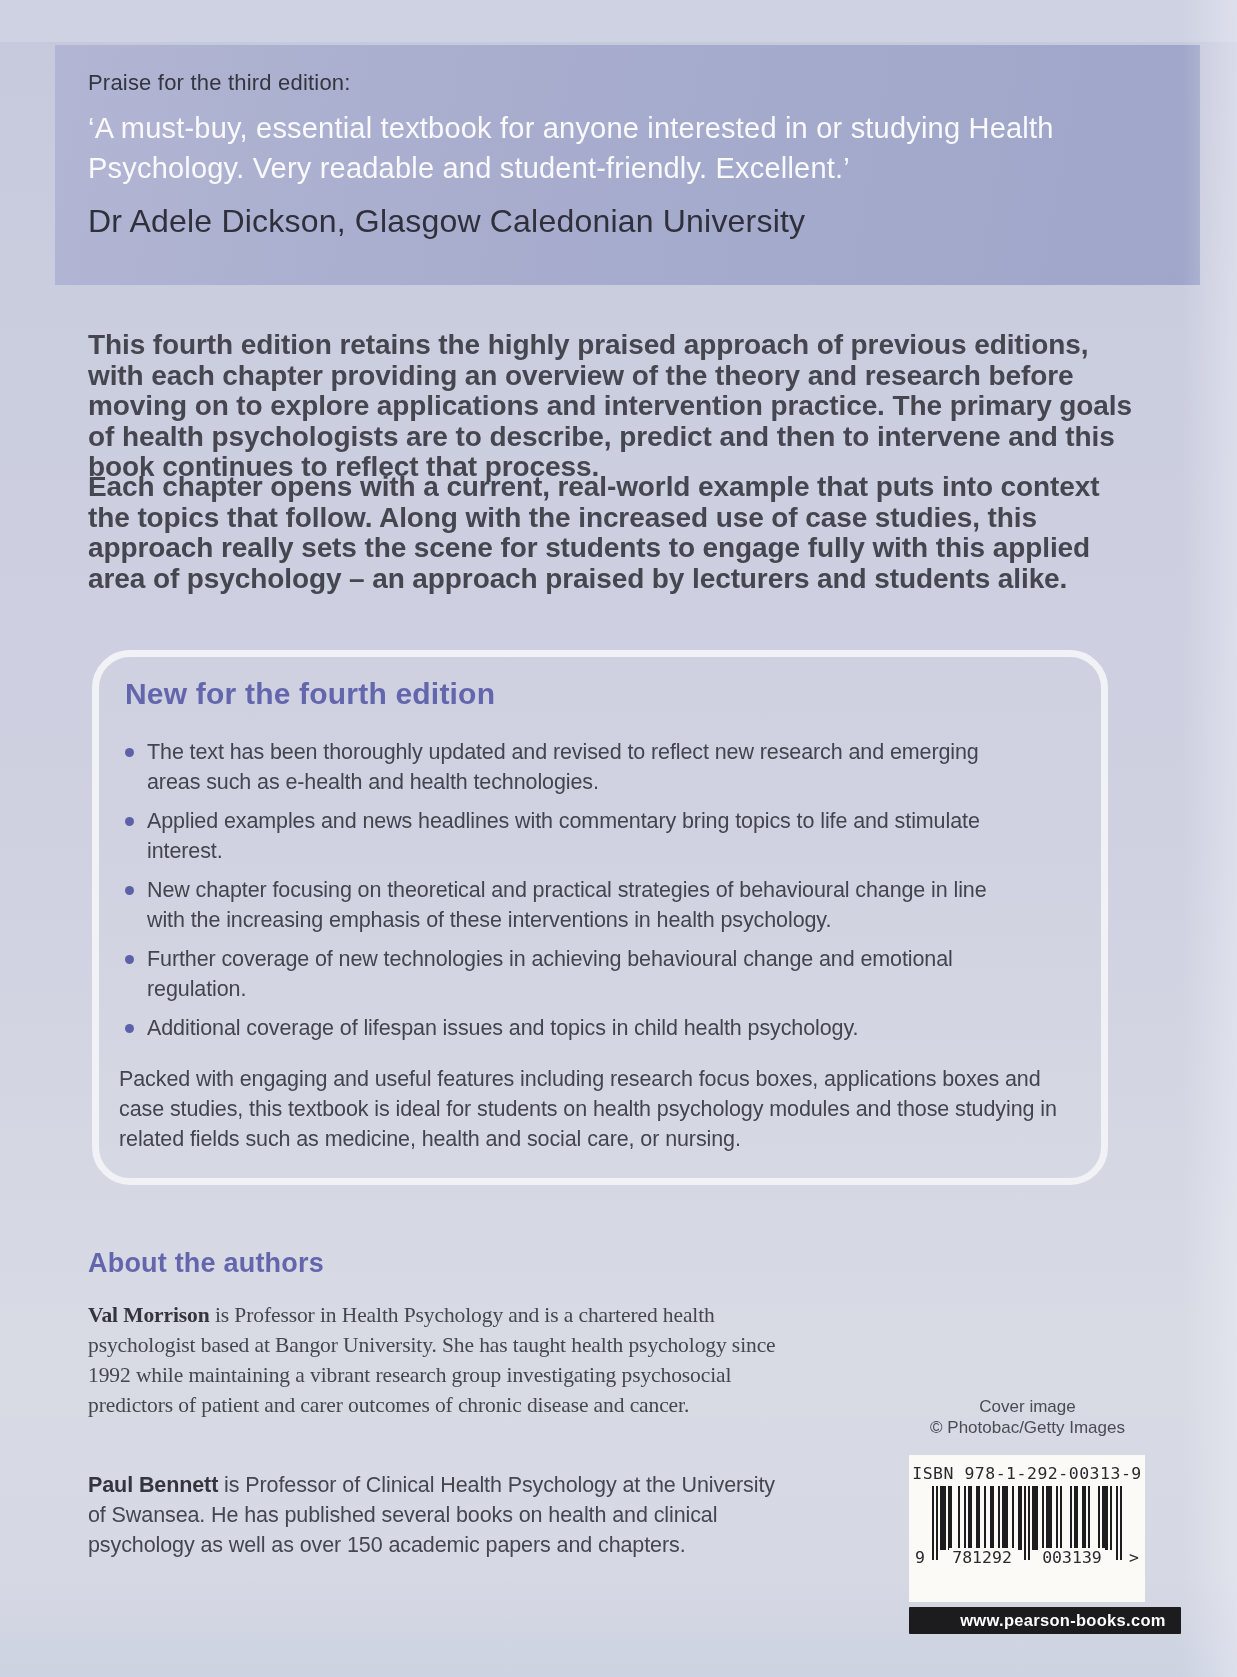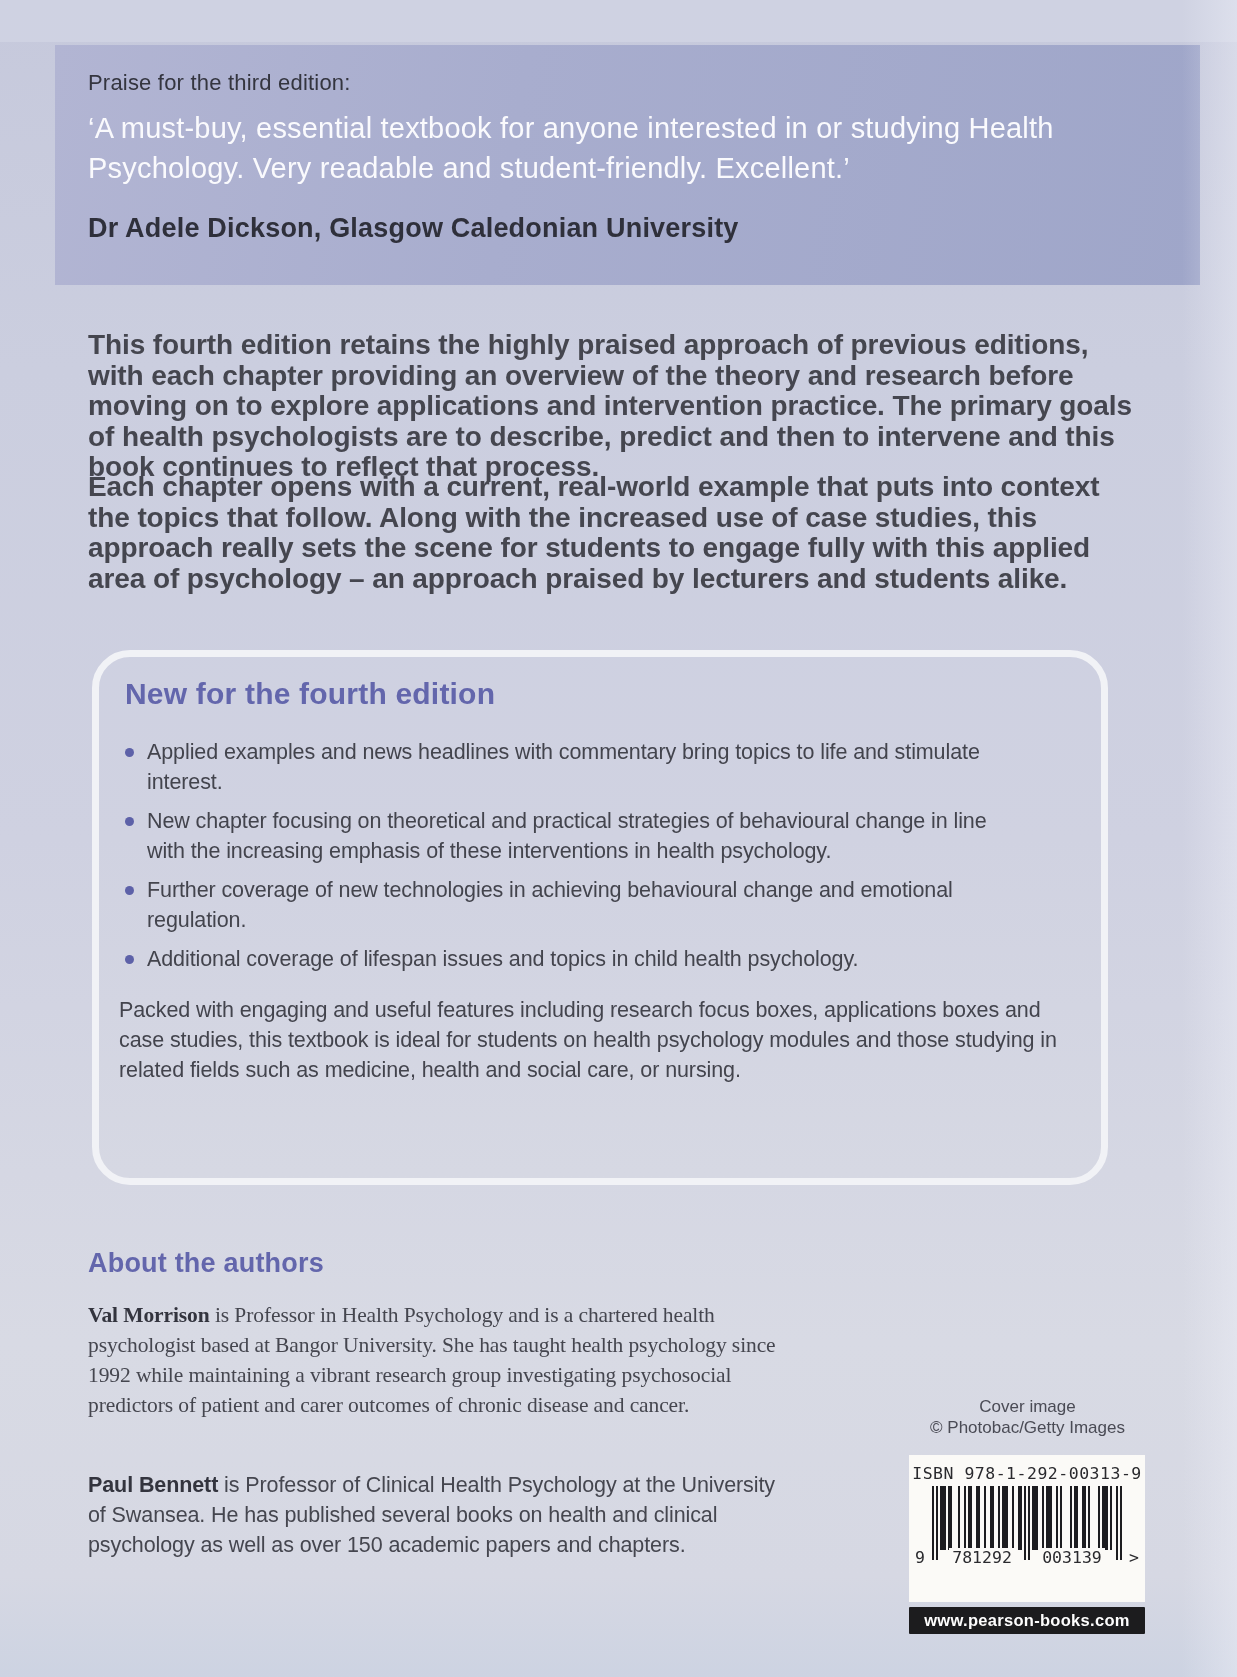--- a/index.html
+++ b/index.html
@@ -24,22 +24,22 @@
   .kicker{
     position:absolute;left:88px;top:70px;
     font-size:22px;color:#34353f;letter-spacing:.2px;
   }
   .quote{
     position:absolute;left:88px;top:108px;width:1070px;
     font-size:29px;line-height:40px;font-weight:normal;color:#fafafd;
     letter-spacing:.2px;
   }
   .attribution{
-    position:absolute;left:88px;top:213px;
-    font-size:27px;color:#2f303b;font-weight:700;letter-spacing:.2px;
+    position:absolute;left:88px;top:203px;
+    font-size:32px;color:#2f303b;font-weight:400;letter-spacing:.2px;
   }
 
   .body-par{
     position:absolute;left:88px;width:1045px;
     font-size:28px;line-height:30.5px;color:#45464f;letter-spacing:-.1px;font-weight:bold;
   }
   .par1{top:330px;}
   .par2{top:472px;}
 
   .feature-box{
@@ -101,21 +101,21 @@
   .bc-digits{
     display:flex;justify-content:space-between;align-items:center;
     margin:-14px 6px 0 6px;
     font-family:"DejaVu Sans Mono", monospace;
     font-size:16.5px;color:#2a2a2e;
   }
   .bc-digits .grp{background:#fbfaf7;padding:0 3px;}
   .website-bar{
     position:absolute;left:909px;top:1607px;width:236px;height:27px;
     background:#1c1c1e;border-radius:1px;
-    display:flex;align-items:center;justify-content:center;
+    display:flex;align-items:center;justify-content:center;padding-left:36px;
   }
   .website-bar span{
     color:#fdfdfd;font-size:16.5px;font-weight:bold;letter-spacing:.3px;
   }
 </style>
 </head>
 <body>
 
 <div class="page">
   <div class="banner"></div>
@@ -125,20 +125,21 @@
   <div class="kicker">Praise for the third edition:</div>
   <div class="quote">‘A must-buy, essential textbook for anyone interested in or studying Health Psychology. Very readable and student-friendly. Excellent.’</div>
   <div class="attribution">Dr Adele Dickson, Glasgow Caledonian University</div>
 
   <div class="body-par par1">This fourth edition retains the highly praised approach of previous editions, with each chapter providing an overview of the theory and research before moving on to explore applications and intervention practice. The primary goals of health psychologists are to describe, predict and then to intervene and this book continues to reflect that process.</div>
   <div class="body-par par2">Each chapter opens with a current, real-world example that puts into context the topics that follow. Along with the increased use of case studies, this approach really sets the scene for students to engage fully with this applied area of psychology – an approach praised by lecturers and students alike.</div>
 
   <div class="feature-box">
     <div class="feature-title">New for the fourth edition</div>
     <ul class="feature-list">
+      <li>The text has been thoroughly updated and revised to reflect new research and emerging areas such as e-health and health technologies.</li>
       <li>Applied examples and news headlines with commentary bring topics to life and stimulate interest.</li>
       <li>New chapter focusing on theoretical and practical strategies of behavioural change in line with the increasing emphasis of these interventions in health psychology.</li>
       <li>Further coverage of new technologies in achieving behavioural change and emotional regulation.</li>
       <li>Additional coverage of lifespan issues and topics in child health psychology.</li>
     </ul>
     <div class="feature-closing">Packed with engaging and useful features including research focus boxes, applications boxes and case studies, this textbook is ideal for students on health psychology modules and those studying in related fields such as medicine, health and social care, or nursing.</div>
   </div>
 
   <div class="about-title">About the authors</div>
 

